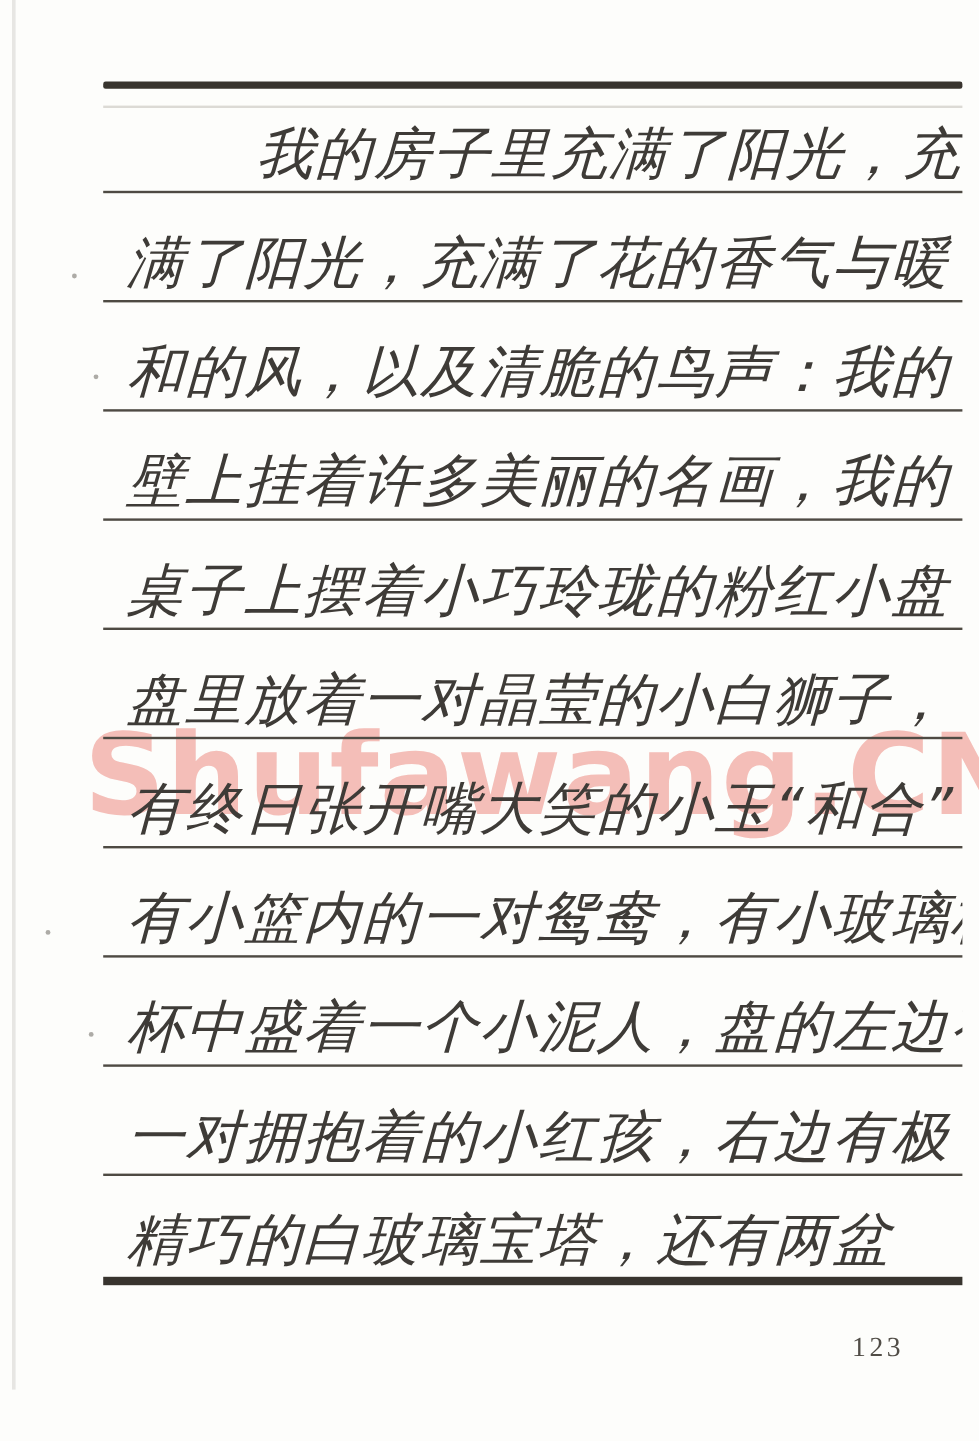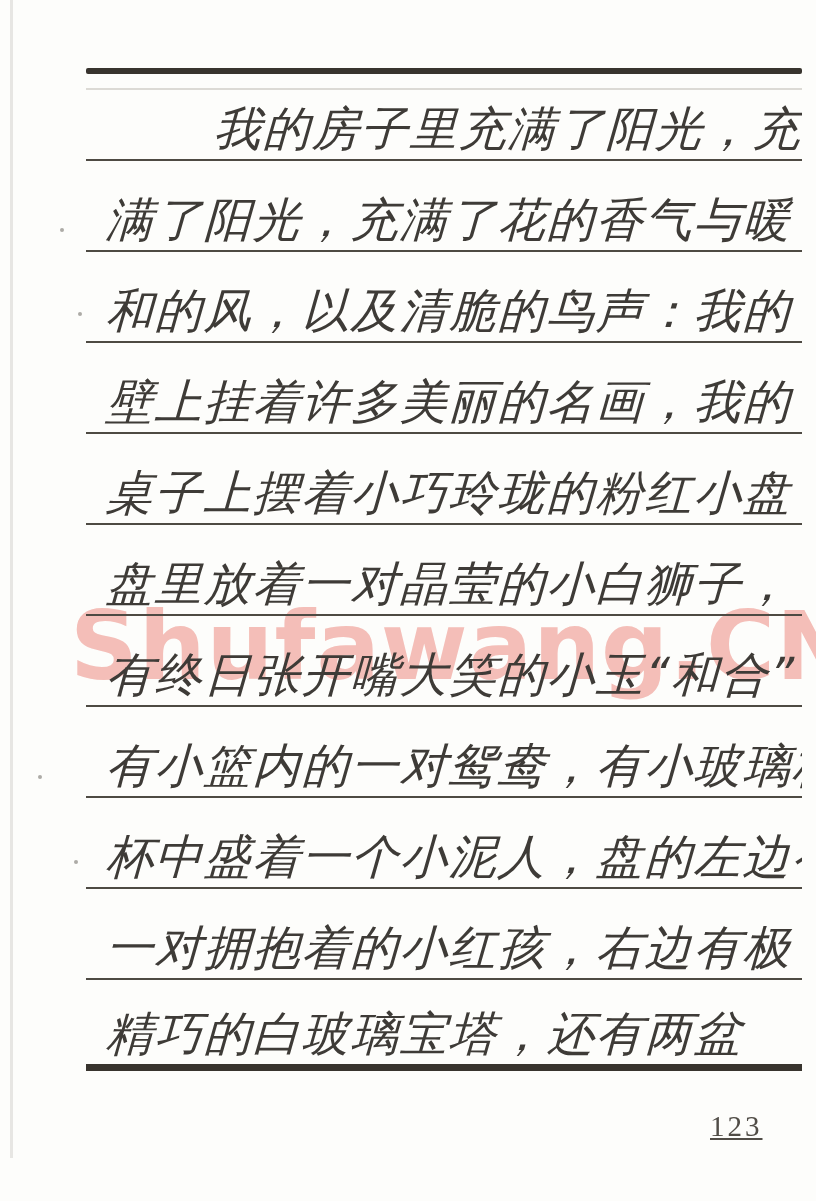--- a/index.html
+++ b/index.html
@@ -51,21 +51,21 @@
     position:absolute;left:70px;top:592px;z-index:1;
     font-weight:700;font-size:94px;letter-spacing:1px;
     color:rgba(230,102,90,0.42);
     white-space:nowrap;
     font-family:"DejaVu Sans",sans-serif;
   }
   
   .page-number{
     position:absolute;left:710px;top:1110px;
     font-family:"Liberation Serif","DejaVu Serif",serif;
-    font-size:29px;letter-spacing:3px;color:#514d47;text-decoration:underline;
+    font-size:23px;letter-spacing:3px;color:#514d47;
   }
   
   .speck{position:absolute;width:4px;height:4px;border-radius:50%;background:#8a8781;opacity:.7;}
   .s1{left:60px;top:228px;}
   .s2{left:78px;top:312px;}
   .s3{left:38px;top:775px;}
   .s4{left:74px;top:860px;}
 </style>
 </head>
 <body>

